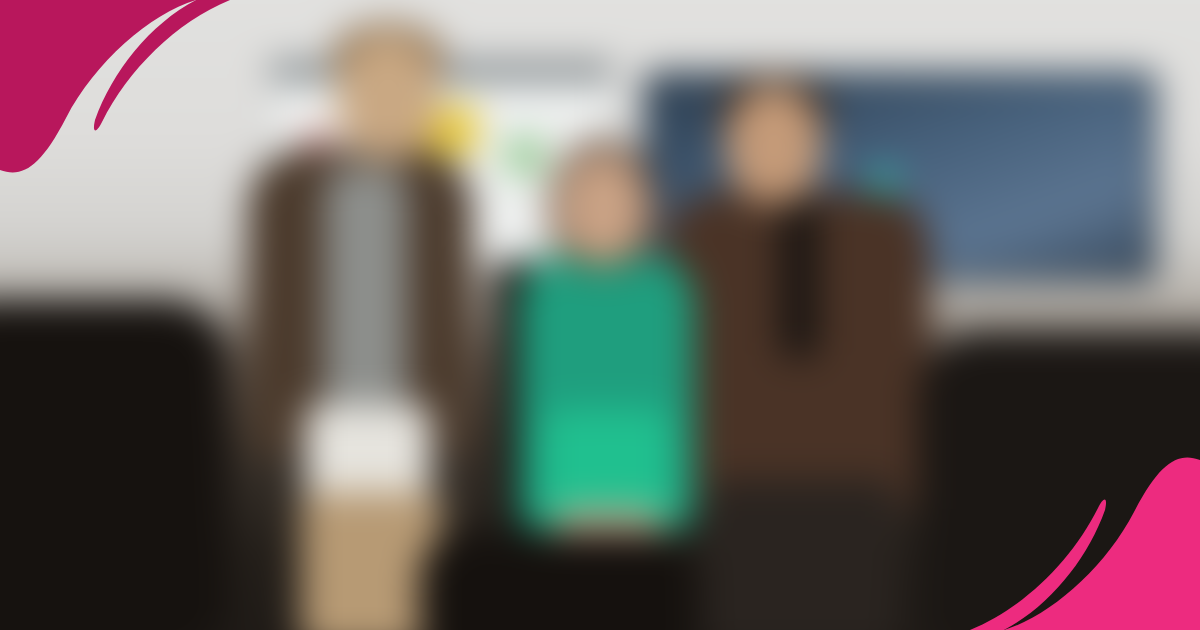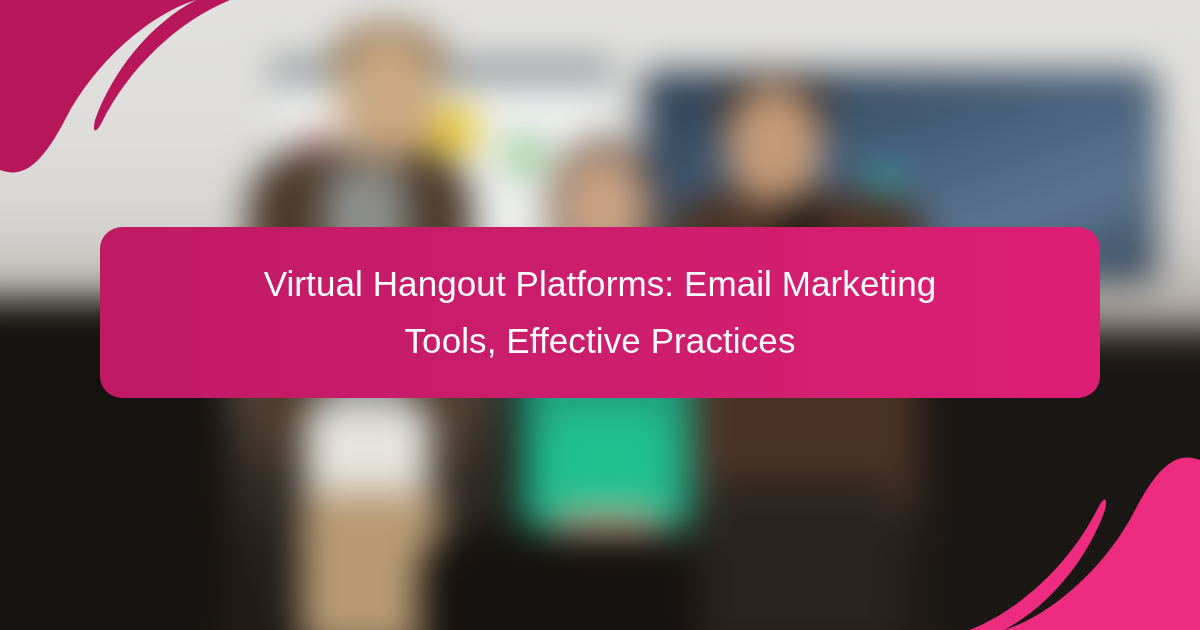--- a/index.html
+++ b/index.html
@@ -299,17 +299,14 @@
   <svg class="swoosh swoosh-tl" viewBox="0 0 430 290">
     <path d="M0,0 L196,0 C150,14 95,62 66,118 C40,168 22,178 0,170 Z" fill="#B8175C"></path>
     <path d="M196,0 L230,0 C176,22 128,70 102,122 C96,134 92,133 95,120 C112,72 150,24 196,0 Z" fill="#B8175C"></path>
   </svg>
 
   <svg class="swoosh swoosh-br" viewBox="0 0 430 290">
     <path d="M430,290 L234,290 C280,276 335,228 364,172 C390,122 408,112 430,120 Z" fill="#ED2B7F"></path>
     <path d="M234,290 L200,290 C254,268 302,220 328,168 C334,156 338,157 335,170 C318,218 280,266 234,290 Z" fill="#ED2B7F"></path>
   </svg>
 
-  <div class="banner">
-    <div class="banner-title">Virtual Hangout Platforms: Email Marketing Tools, Effective Practices</div>
-  </div>
 
 </div>
 
 </body></html>

